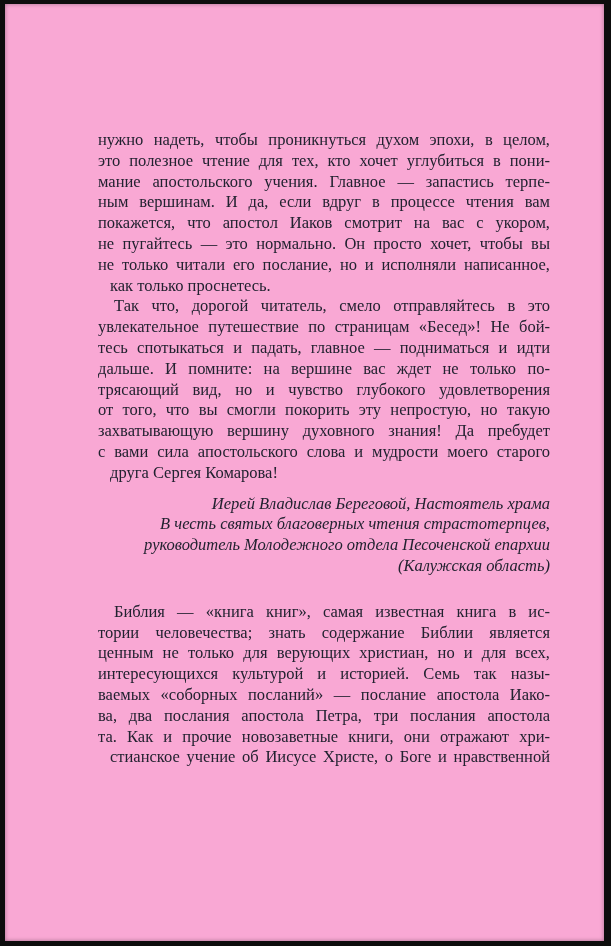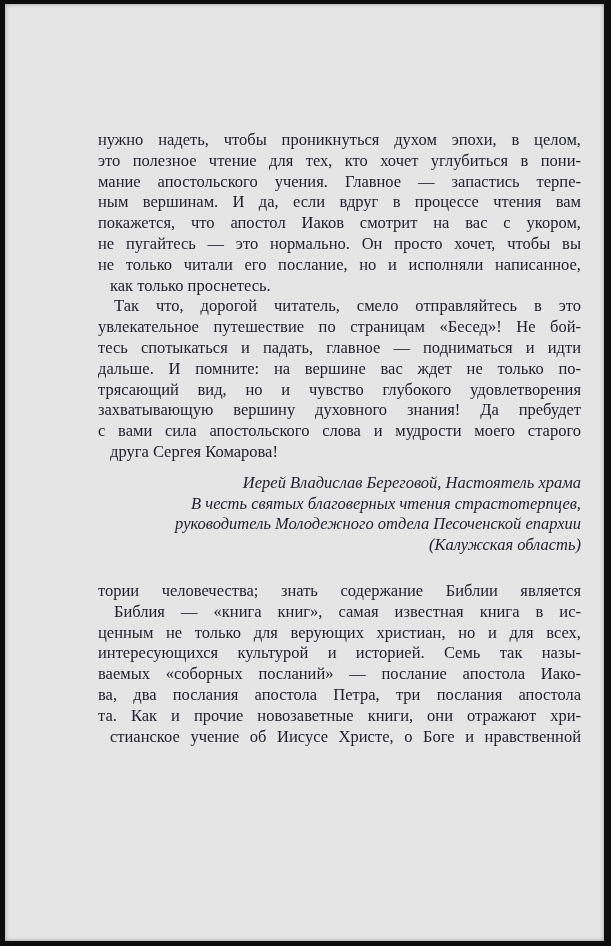--- a/index.html
+++ b/index.html
@@ -11,23 +11,23 @@
   .frame {
     position: relative;
     width: 611px; height: 946px;
     background: #0d0d0d;
     overflow: hidden;
   }
   .page {
     position: absolute;
     left: 5px; top: 4px;
     width: 599px; height: 937px;
-    background: #e5e5e5;
+    background: #f9a8d4;
     box-sizing: border-box;
-    padding: 126px 23px 0 93px;
+    padding: 126px 54px 0 93px;
     box-shadow: inset 0 0 4px rgba(0,0,0,0.35);
     overflow: hidden;
   }
   .textblock {
     color: #222230;
     font-size: 16.5px;
     line-height: 20.8px;
   }
   .para .line {
     text-align: justify;
@@ -70,33 +70,34 @@
           <div class="line">не пугайтесь — это нормально. Он просто хочет, чтобы вы</div>
           <div class="line">не только читали его послание, но и исполняли написанное,</div>
           <div class="line last">как только проснетесь.</div>
         </div>
       <div class="para indent">
           <div class="line first">Так что, дорогой читатель, смело отправляйтесь в это</div>
           <div class="line">увлекательное путешествие по страницам «Бесед»! Не бой-</div>
           <div class="line">тесь спотыкаться и падать, главное — подниматься и идти</div>
           <div class="line">дальше. И помните: на вершине вас ждет не только по-</div>
           <div class="line">трясающий вид, но и чувство глубокого удовлетворения</div>
+          <div class="line">от того, что вы смогли покорить эту непростую, но такую</div>
           <div class="line">захватывающую вершину духовного знания! Да пребудет</div>
           <div class="line">с вами сила апостольского слова и мудрости моего старого</div>
           <div class="line last">друга Сергея Комарова!</div>
         </div>
       <div class="signature">
           <div class="line first">Иерей Владислав Береговой, Настоятель храма</div>
           <div class="line">В честь святых благоверных чтения страстотерпцев,</div>
           <div class="line">руководитель Молодежного отдела Песоченской епархии</div>
           <div class="line last">(Калужская область)</div>
         </div>
       <div class="para indent continues spaced">
+          <div class="line first">Библия — «книга книг», самая известная книга в ис-</div>
           <div class="line">тории человечества; знать содержание Библии является</div>
-          <div class="line first">Библия — «книга книг», самая известная книга в ис-</div>
           <div class="line">ценным не только для верующих христиан, но и для всех,</div>
           <div class="line">интересующихся культурой и историей. Семь так назы-</div>
           <div class="line">ваемых «соборных посланий» — послание апостола Иако-</div>
           <div class="line">ва, два послания апостола Петра, три послания апостола</div>
           <div class="line">та. Как и прочие новозаветные книги, они отражают хри-</div>
           <div class="line last">стианское учение об Иисусе Христе, о Боге и нравственной</div>
         </div>
     </div>
   </div>
 </div>

